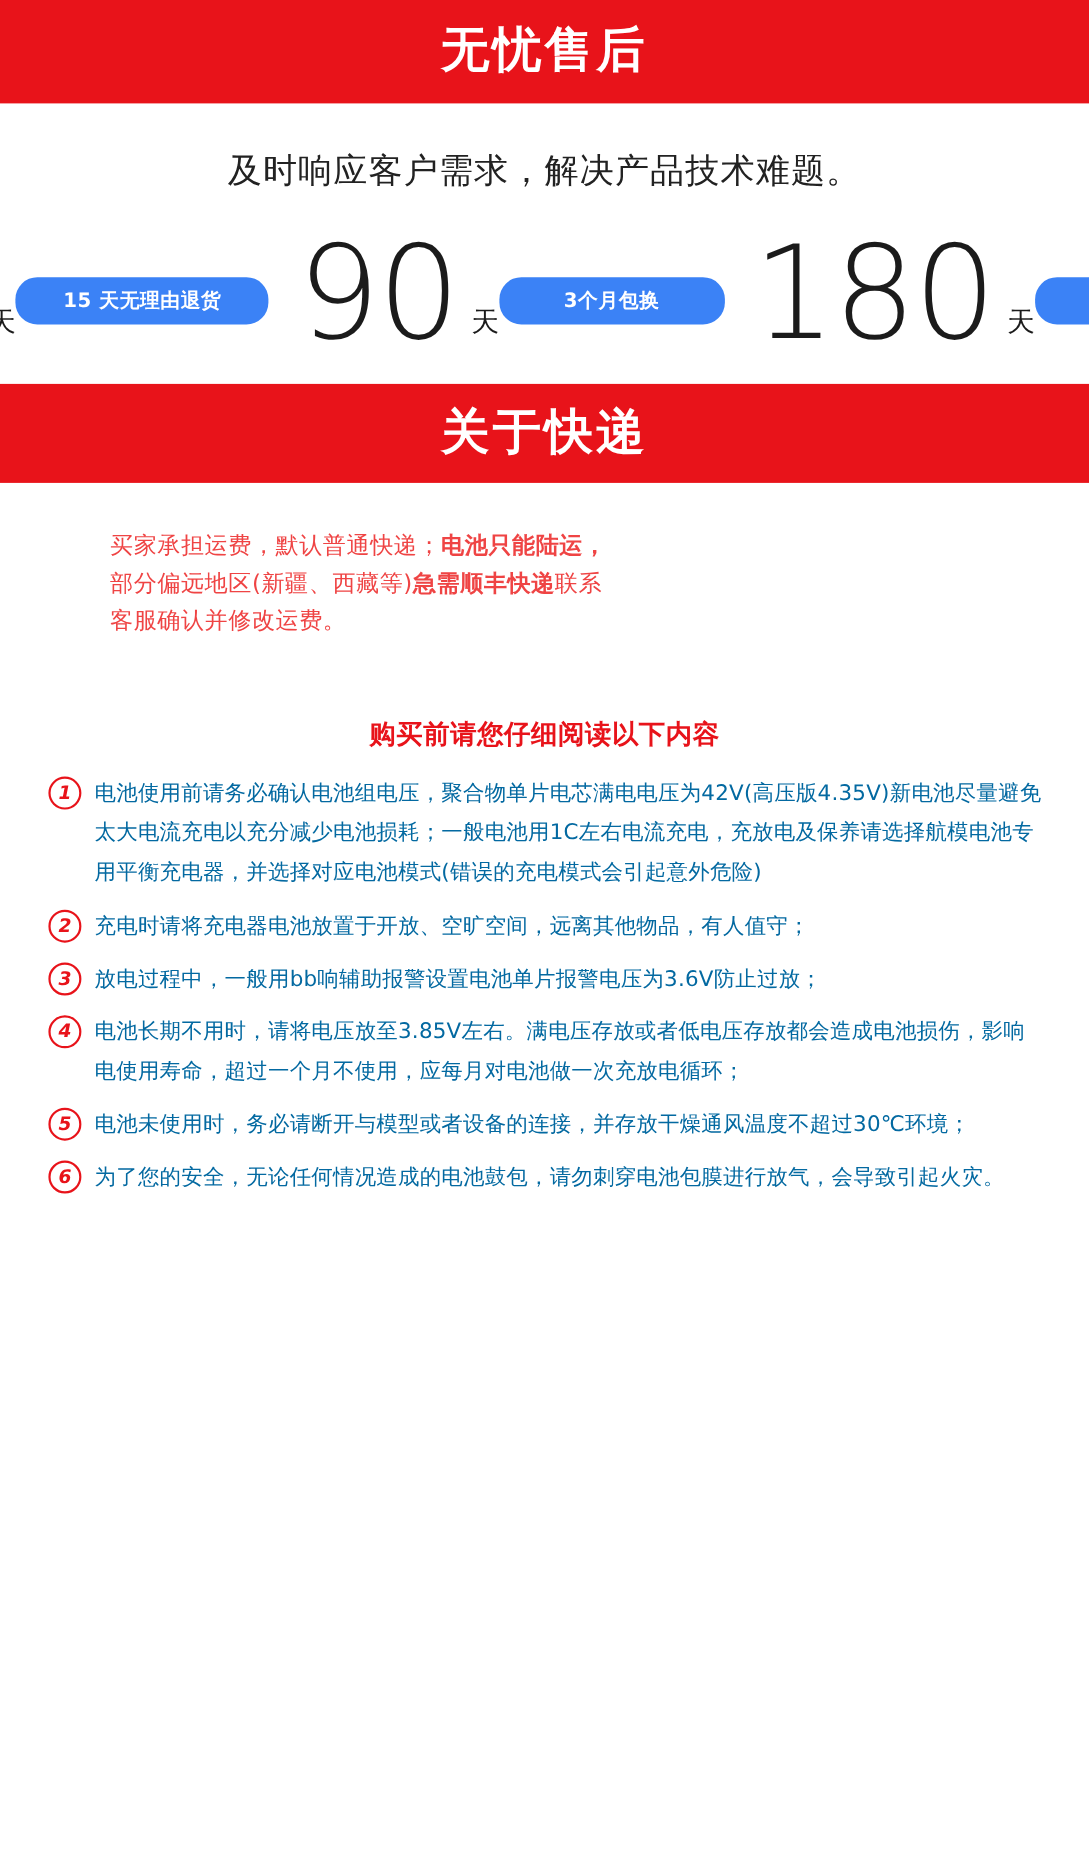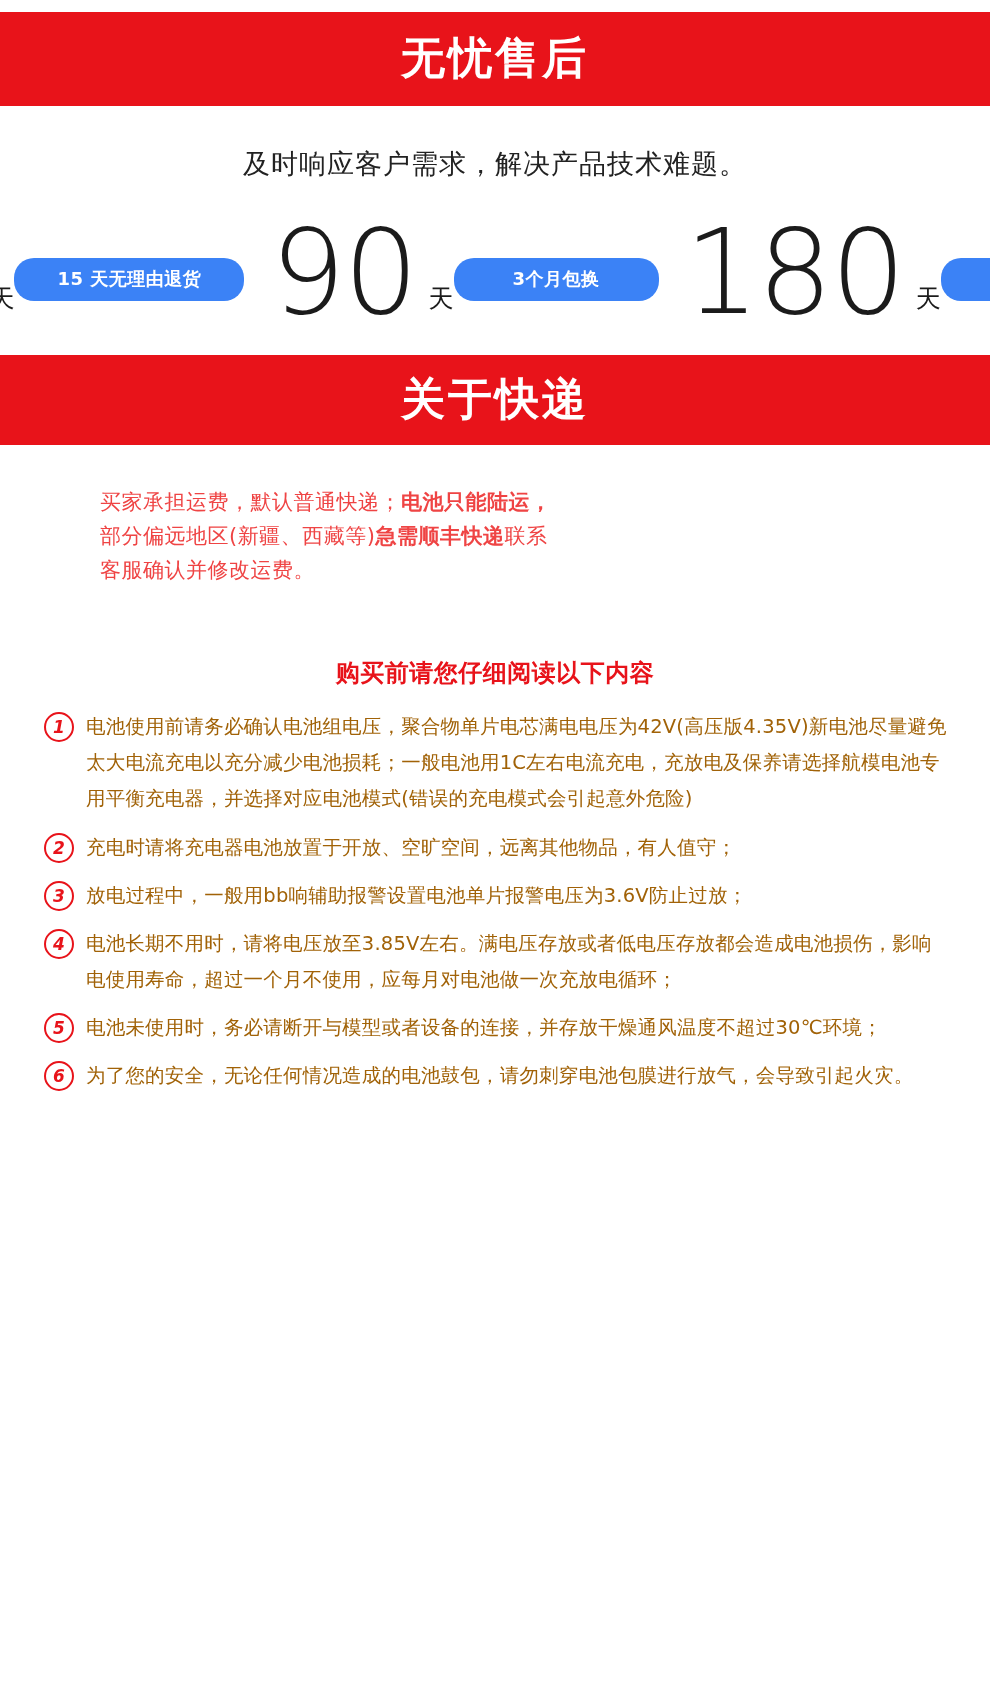--- a/index.html
+++ b/index.html
@@ -7,21 +7,21 @@
     padding: 0;
   }
   body {
     width: 990px;
     background: #ffffff;
     font-family: "DejaVu Sans", "Liberation Sans", sans-serif;
     color: #1a1a1a;
   }
   .page {
     width: 990px;
-    margin: 12px auto;
+    margin: 0 auto;
     position: relative;
   }
 
   
   .banner {
     background: #e8131a;
     color: #ffffff;
     text-align: center;
     font-size: 44px;
     font-weight: bold;
@@ -33,21 +33,21 @@
     padding-top: 24px;
     padding-bottom: 26px;
   }
 
   
   .aftersales {
     padding: 0 0 26px 0;
   }
   .subtitle {
     text-align: center;
-    font-size: 27px;
+    font-size: 31px;
     color: #222;
     letter-spacing: 1px;
     margin-top: 40px;
     margin-bottom: 10px;
   }
   .numbers-row {
     display: flex;
     justify-content: center;
     align-items: flex-end;
     gap: 26px;
@@ -147,21 +147,21 @@
     display: flex;
     align-items: center;
     justify-content: center;
     margin-right: 12px;
     margin-top: 3px;
     box-sizing: border-box;
   }
   .note-text {
     font-size: 19.5px;
     line-height: 1.85;
-    color: #a16207;
+    color: #0369a1;
     letter-spacing: 0.2px;
   }
 </style>
 </head>
 <body>
 
 <div class="page">
 
   <div class="banner first">无忧售后</div>
 

